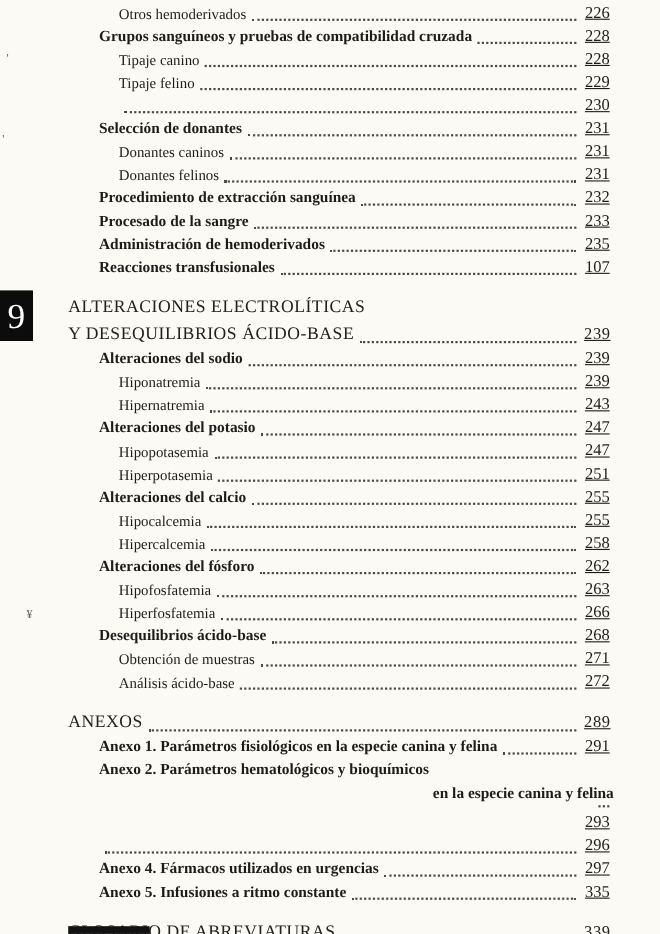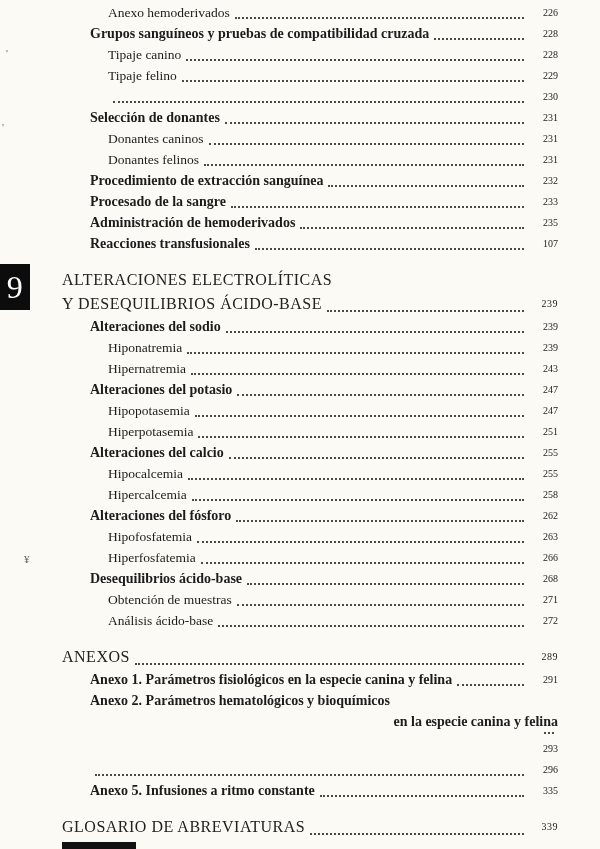--- a/index.html
+++ b/index.html
@@ -47,24 +47,25 @@
   .label { white-space: nowrap; }
   .dots {
     flex: 1 1 auto;
     min-width: 10px;
     margin: 0 4px 4px 5px;
     border-bottom: 2px dotted #4d4a45;
     height: 0;
   }
   .pagenum {
     min-width: 30px;
-    text-align: right;
+    text-align: center;
     font-weight: normal;
-    font-size: 10px;
+    font-size: 15px;
     white-space: nowrap;
+    text-decoration: underline;
   }
   .chapter-box {
     position: absolute;
     left: -62px;
     top: -4px;
     width: 30px;
     height: 46px;
     background: #0c0c0c;
     color: #fdfdfb;
     display: flex;
@@ -87,21 +88,21 @@
     font-size: 11px;
     line-height: 11px;
   }
 </style>
 </head>
 <body>
 
 <div class="page">
   <div>
       <div class="row sub">
-        <span class="label">Anexo hemoderivados</span>
+        <span class="label">Otros hemoderivados</span>
         <span class="dots"></span>
         <span class="pagenum">226</span>
       </div>
       <div class="row main">
         <span class="label">Grupos sanguíneos y pruebas de compatibilidad cruzada</span>
         <span class="dots"></span>
         <span class="pagenum">228</span>
       </div>
       <div class="row sub">
         <span class="label">Tipaje canino</span>
@@ -252,20 +253,25 @@
       <div class="row cont">
         <span class="label">en la especie canina y felina</span>
         <span class="dots"></span>
         <span class="pagenum">293</span>
       </div>
       <div class="row main">
         <span class="dots"></span>
         <span class="pagenum">296</span>
       </div>
       <div class="row main">
+        <span class="label">Anexo 4. Fármacos utilizados en urgencias</span>
+        <span class="dots"></span>
+        <span class="pagenum">297</span>
+      </div>
+      <div class="row main">
         <span class="label">Anexo 5. Infusiones a ritmo constante</span>
         <span class="dots"></span>
         <span class="pagenum">335</span>
       </div>
       <div class="row h1 gap">
         <span class="label">GLOSARIO DE ABREVIATURAS</span>
         <span class="dots"></span>
         <span class="pagenum">339</span>
       </div>
     </div>

